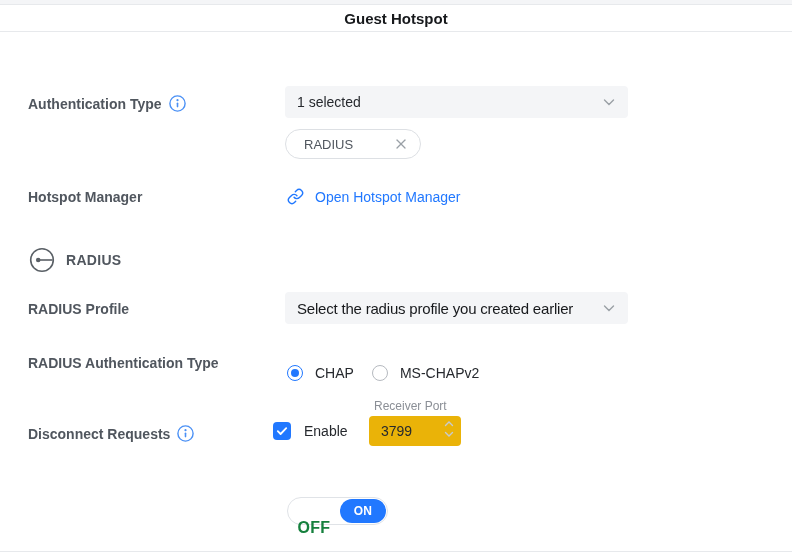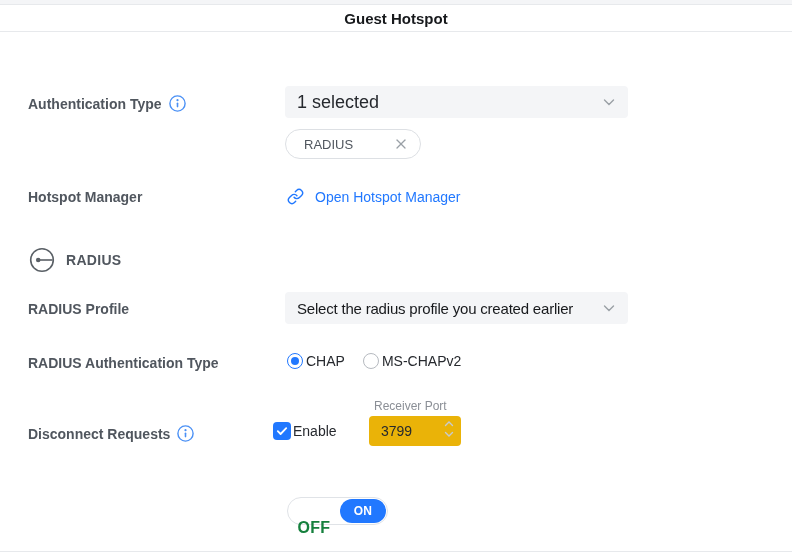--- a/index.html
+++ b/index.html
@@ -20,50 +20,50 @@
   .header .title { font-size:15px; font-weight:700; color:#17191c; }
 
   .label { position:absolute; left:28px; font-size:14px; font-weight:600; color:#50565e;
     display:flex; align-items:center; gap:7px; white-space:nowrap; }
 
   .info-icon { width:17px; height:17px; display:inline-flex; flex:none; }
 
   .dropdown { position:absolute; left:285px; width:343px; height:32px;
     background:#f4f5f7; border-radius:4px; display:flex; align-items:center;
     padding:0 12px; cursor:pointer; }
-  .dropdown .value { font-size:18px; color:#26292e; flex:1; white-space:nowrap; overflow:hidden; }
+  .dropdown .value { font-size:14px; color:#26292e; flex:1; white-space:nowrap; overflow:hidden; }
   .dropdown.profile .value { font-size:15px; color:#17191c; letter-spacing:-0.2px; }
   .chev { width:14px; height:14px; flex:none; margin-left:8px; }
 
   .chip { position:absolute; left:285px; top:129px; width:136px; height:30px;
     background:#fff; border:1px solid #dde0e4; border-radius:15px;
     display:flex; align-items:center; padding:0 12px 0 18px; }
   .chip .chip-label { font-size:13px; color:#50565e; flex:1; }
   .chip .x { width:14px; height:14px; color:#9aa0a6; cursor:pointer; }
 
   .link-row { position:absolute; left:287px; top:188px; display:flex; align-items:center; gap:11px;
     color:#2178ff; cursor:pointer; }
   .link-row .link-text { font-size:14px; color:#2178ff; }
   .link-icon { width:17px; height:17px; }
 
   .section { position:absolute; left:29px; top:247px; display:flex; align-items:center; gap:11px; }
   .section .collapse { width:26px; height:26px; cursor:pointer; color:#5a6066; }
   .section .sec-title { font-size:14px; font-weight:700; color:#50565e; letter-spacing:0.3px; }
 
   .radio-row { position:absolute; left:287px; top:353px; display:flex; align-items:center; gap:18px; }
-  .radio-opt { display:flex; align-items:flex-end; gap:3px; cursor:pointer; }
+  .radio-opt { display:flex; align-items:flex-end; gap:12px; cursor:pointer;margin-top:12px; }
   .radio-opt .rlabel { font-size:14px; color:#26292e; }
   .radio { width:16px; height:16px; border-radius:50%; flex:none; }
   .radio.on { border:1px solid #2178ff; background:#fff; position:relative; }
   .radio.on::after { content:""; position:absolute; left:3px; top:3px; width:8px; height:8px;
     border-radius:50%; background:#2178ff; }
   .radio.off { border:1px solid #b6bac0; background:#fff; }
 
   .port-label { position:absolute; left:374px; top:399px; font-size:12px; color:#8b8f96; }
-  .check-row { position:absolute; left:273px; top:422px; display:flex; align-items:center; gap:2px; }
+  .check-row { position:absolute; left:273px; top:422px; display:flex; align-items:center; gap:13px; }
   .checkbox { width:18px; height:18px; border-radius:4px; background:#2178ff;
     display:flex; align-items:center; justify-content:center; cursor:pointer; }
   .checkbox svg { width:12px; height:12px; }
   .check-label { font-size:14px; color:#26292e; }
 
   .num-wrap { position:absolute; left:369px; top:416px; width:92px; height:30px; }
   .num-input { width:92px; height:30px; background:#eab308; border:none; border-radius:4px;
     font-family:"Liberation Sans", sans-serif; font-size:14px; color:#26292e;
     padding:0 24px 0 12px; outline:none; appearance:textfield; -moz-appearance:textfield; }
   .num-input::-webkit-inner-spin-button, .num-input::-webkit-outer-spin-button { display:none; }

